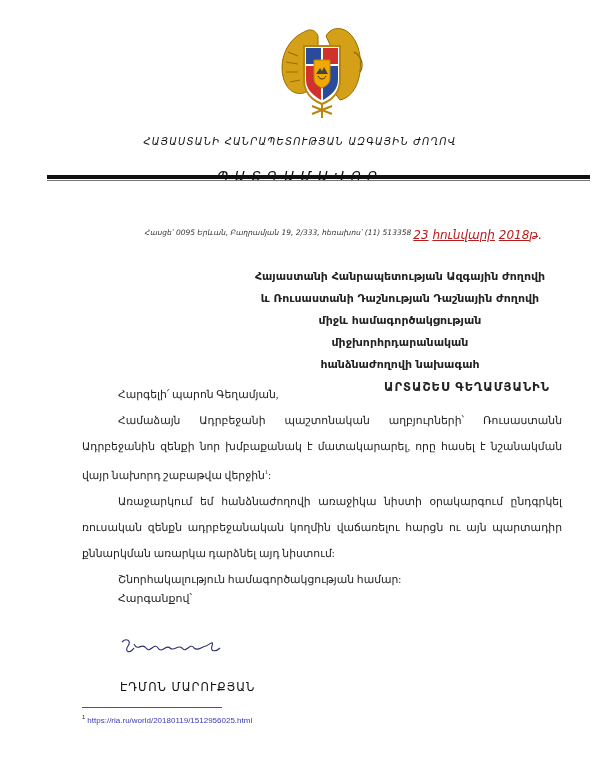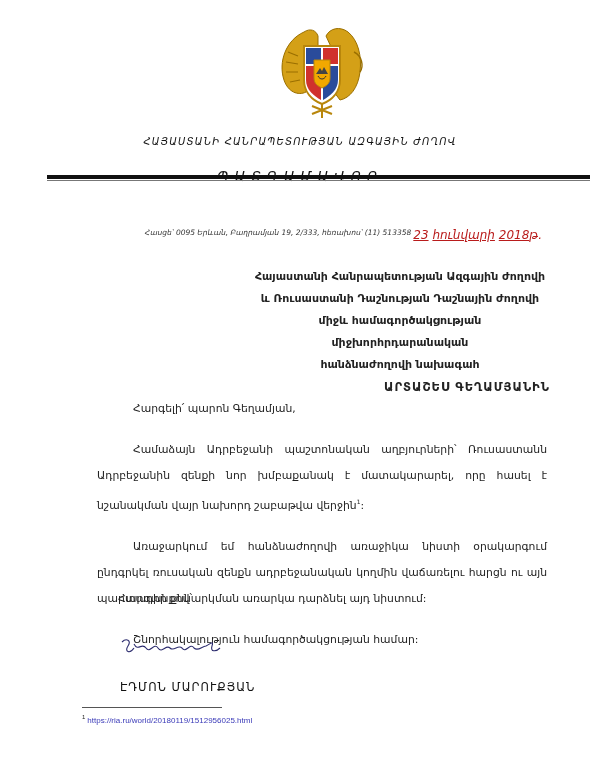--- a/index.html
+++ b/index.html
@@ -28,21 +28,21 @@
     .date .u { text-decoration: underline; }
     .recipient {
       position: absolute; left: 250px; width: 300px; top: 266px; text-align: center;
       font-size: 11px; font-weight: bold; line-height: 22px; color: #222;
     }
     .recipient .name { letter-spacing: 1px; font-size: 11.5px; text-align: right; }
     .body {
       position: absolute; left: 82px; width: 480px; top: 381px;
       font-size: 10.8px; line-height: 26px; color: #222; text-align: justify;
     }
-    .body p { margin: 15px; text-indent: 36px; }
+    .body p { margin: 0; text-indent: 36px; font-family: Liberation Serif, serif; }
     .body .salutation { margin-bottom: 0; }
     .sup { font-size: 6px; vertical-align: super; }
     .closing { position: absolute; left: 118px; top: 592px; font-size: 11px; color: #222; }
     .signature { position: absolute; left: 116px; top: 632px; width: 110px; height: 30px; }
     .signer { position: absolute; left: 120px; top: 680px; font-size: 11.5px; font-weight: normal; letter-spacing: 1px; color: #111; }
     .fn-rule { position: absolute; left: 82px; top: 707px; width: 140px; height: 1px; background: #555; }
     .footnote { position: absolute; left: 82px; top: 712px; width: 500px; font-size: 8px; line-height: 11.5px; font-family: "Liberation Sans", sans-serif; }
     .footnote a { color: #3a3ab8; word-break: break-all; }
     .fn-mark { font-size: 6px; vertical-align: super; color: #222; margin-right: 2px; }
   </style>

